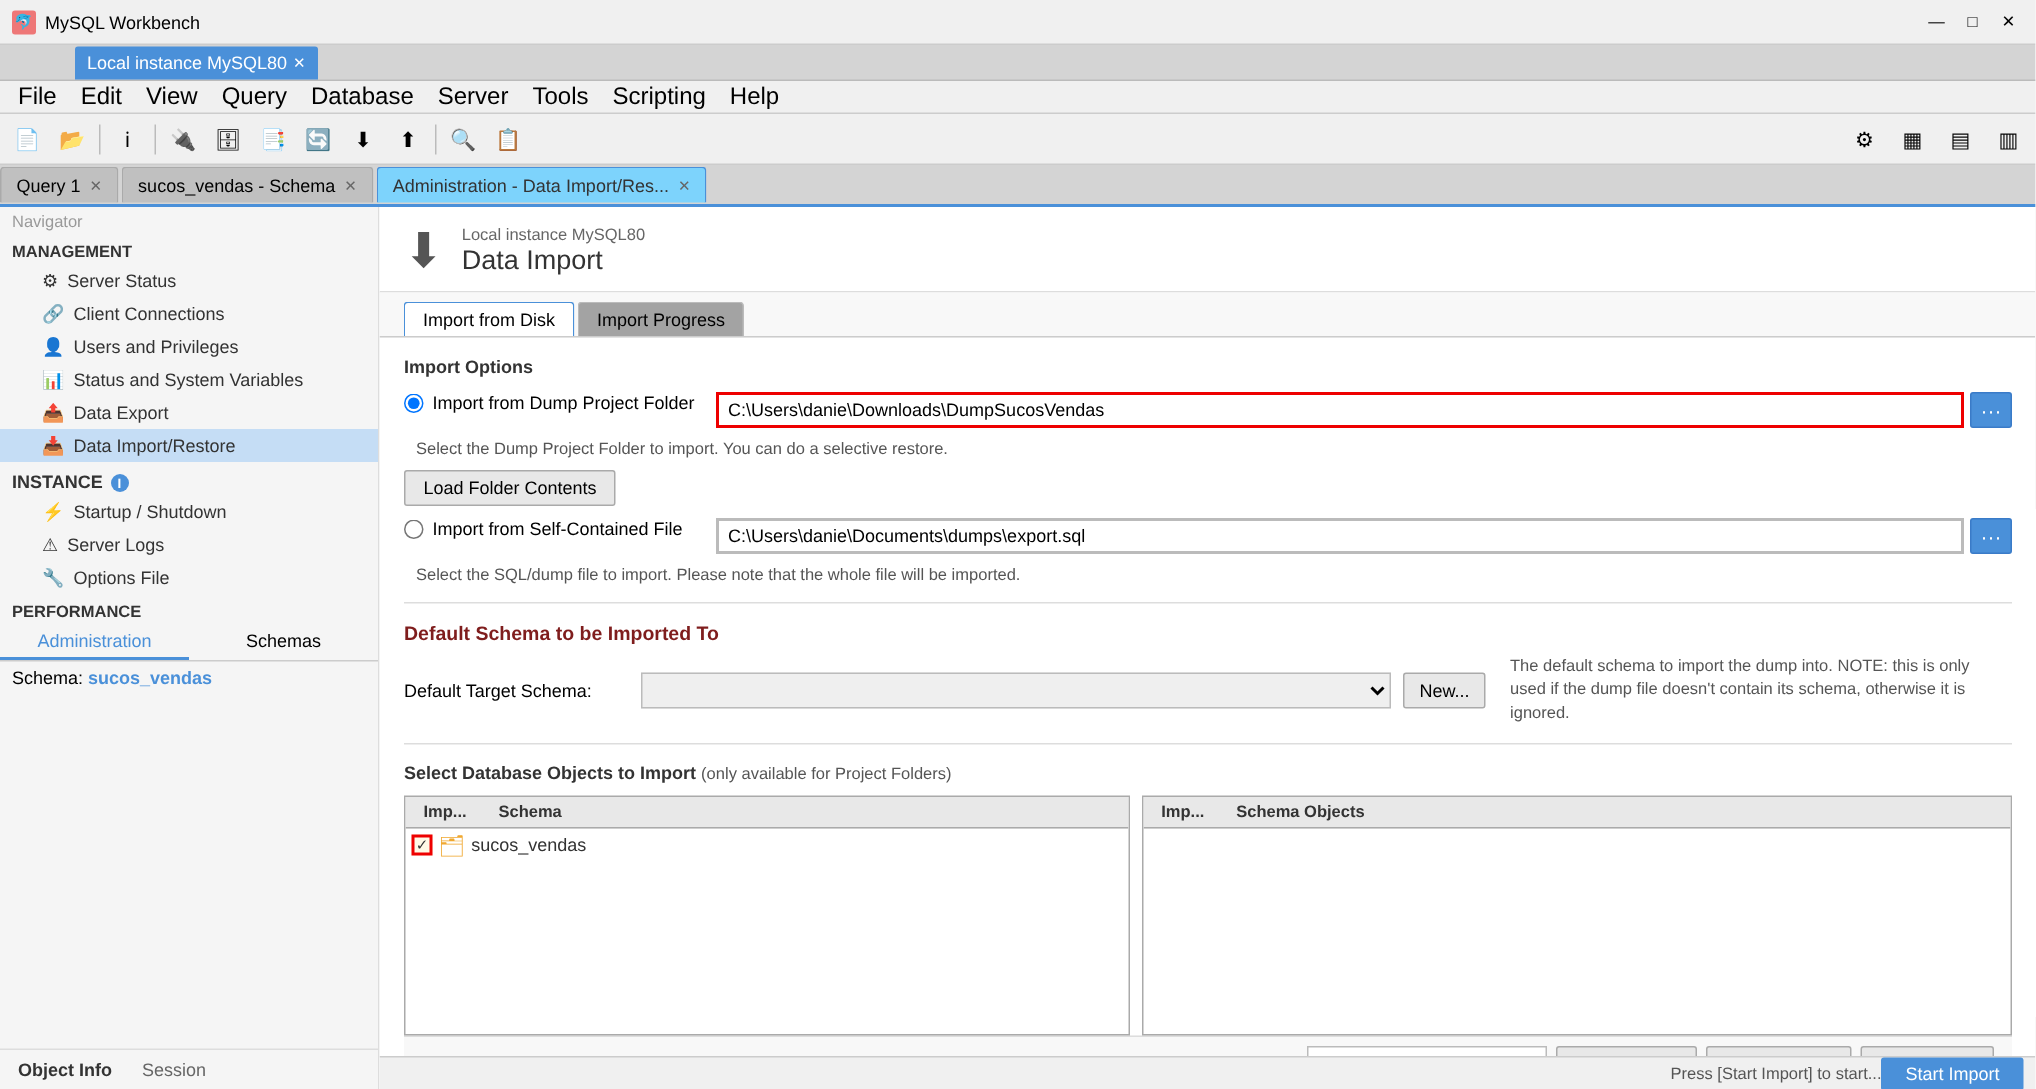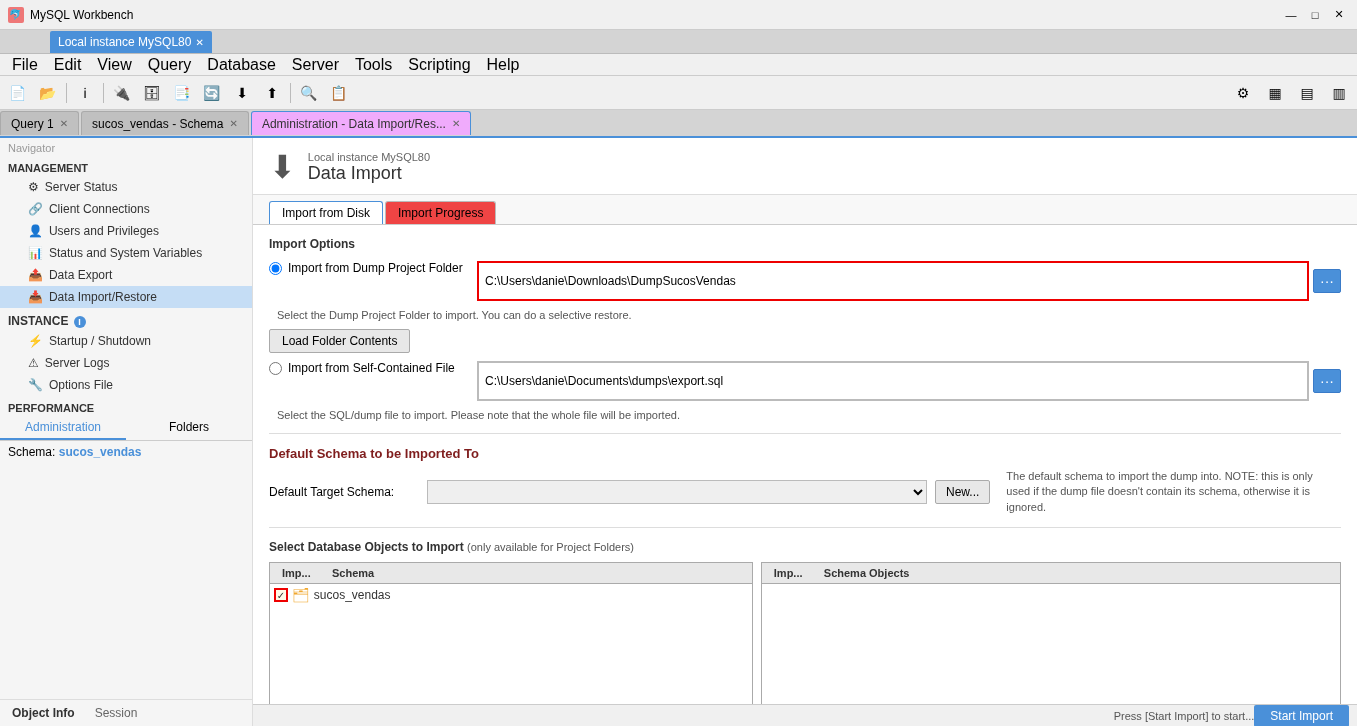--- a/index.html
+++ b/index.html
@@ -23,21 +23,21 @@
 
     
     .toolbar { background: #f0f0f0; height: 34px; display: flex; align-items: center; padding: 0 4px; border-bottom: 1px solid #ccc; gap: 2px; }
     .toolbar-btn { width: 28px; height: 28px; border: 1px solid transparent; background: transparent; cursor: pointer; display: flex; align-items: center; justify-content: center; font-size: 14px; border-radius: 2px; }
     .toolbar-sep { width: 1px; height: 20px; background: #bbb; margin: 0 2px; }
     .toolbar-right { margin-left: auto; display: flex; align-items: center; gap: 4px; }
 
     
     .tabs-row { background: #d4d4d4; height: 28px; display: flex; align-items: center; padding-left: 0; border-bottom: 2px solid #4a90d9; }
     .tab { height: 24px; padding: 0 10px; display: flex; align-items: center; cursor: pointer; background: #c0c0c0; border: 1px solid #aaa; border-bottom: none; margin-right: 2px; font-size: 12px; border-radius: 3px 3px 0 0; gap: 6px; }
-    .tab.active { background: #f0abfc; border-color: #4a90d9; color: #333; }
+    .tab.active { background: #7dd3fc; border-color: #4a90d9; color: #333; }
     .tab .tab-close { font-size: 10px; color: #666; cursor: pointer; }
 
     
     .main-area { display: flex; flex: 1; overflow: hidden; }
 
     
     .sidebar { width: 253px; background: #f5f5f5; border-right: 1px solid #ddd; display: flex; flex-direction: column; overflow-y: auto; }
     .sidebar-label { color: #999; font-size: 11px; padding: 4px 8px 2px; }
     .sidebar-section-title { font-weight: bold; font-size: 11px; padding: 6px 8px 2px; color: #333; text-transform: uppercase; }
     .sidebar-item { padding: 4px 8px 4px 28px; cursor: pointer; display: flex; align-items: center; gap: 6px; color: #333; font-size: 12px; }
@@ -55,30 +55,30 @@
     
     .content { flex: 1; display: flex; flex-direction: column; background: white; overflow: hidden; }
     .content-header { padding: 10px 16px 8px; display: flex; align-items: center; gap: 12px; border-bottom: 1px solid #ddd; background: white; }
     .content-header-icon { font-size: 32px; color: #555; }
     .content-header-info { display: flex; flex-direction: column; }
     .content-header-instance { font-size: 11px; color: #666; }
     .content-header-title { font-size: 18px; color: #333; font-weight: normal; }
 
     
     .sub-tabs { display: flex; padding: 6px 16px 0; background: #f8f8f8; border-bottom: 1px solid #ccc; gap: 2px; }
-    .sub-tab { padding: 4px 12px; cursor: pointer; font-size: 12px; background: #ef4444; border: 1px solid #bbb; border-bottom: none; border-radius: 3px 3px 0 0; }
+    .sub-tab { padding: 4px 12px; cursor: pointer; font-size: 12px; background: #a3a3a3; border: 1px solid #bbb; border-bottom: none; border-radius: 3px 3px 0 0; }
     .sub-tab.active { background: white; border-color: #4a90d9; }
 
     
     .content-body { flex: 1; overflow-y: auto; padding: 12px 16px; }
     .section-title { font-size: 12px; font-weight: bold; color: #333; margin-bottom: 10px; }
     .option-row { display: flex; align-items: flex-start; gap: 8px; margin-bottom: 8px; }
     .radio-label { display: flex; align-items: center; gap: 6px; font-size: 12px; cursor: pointer; min-width: 200px; }
     .file-input-row { display: flex; align-items: center; gap: 4px; flex: 1; }
-    .file-input { flex: 1; height: 40px; border: 2px solid #e00; padding: 2px 6px; font-size: 12px; background: white; }
+    .file-input { flex: 1; height: 24px; border: 2px solid #e00; padding: 2px 6px; font-size: 12px; background: white; }
     .file-input.normal { border-color: #bbb; }
     .browse-btn { width: 28px; height: 24px; background: #4a90d9; border: 1px solid #3a7bc8; color: white; cursor: pointer; display: flex; align-items: center; justify-content: center; font-size: 14px; border-radius: 2px; }
     .hint-text { font-size: 11px; color: #555; margin-left: 8px; margin-bottom: 8px; }
     .load-btn { padding: 4px 12px; background: #e8e8e8; border: 1px solid #aaa; cursor: pointer; border-radius: 2px; font-size: 12px; }
     .divider { border: none; border-top: 1px solid #ddd; margin: 12px 0; }
     .schema-section-title { font-size: 13px; font-weight: bold; color: #7f1d1d; margin-bottom: 8px; }
     .schema-row { display: flex; align-items: center; gap: 8px; margin-bottom: 6px; }
     .schema-label { font-size: 12px; min-width: 150px; }
     .schema-select { flex: 1; max-width: 500px; height: 24px; border: 1px solid #bbb; padding: 2px 6px; font-size: 12px; }
     .new-btn { padding: 4px 10px; background: #e8e8e8; border: 1px solid #aaa; cursor: pointer; border-radius: 2px; font-size: 12px; }
@@ -222,21 +222,21 @@
       <span>⚠</span>
       <span>Server Logs</span>
     </div>
     <div class="sidebar-item">
       <span>🔧</span>
       <span>Options File</span>
     </div>
     <div class="sidebar-section-title">PERFORMANCE</div>
     <div class="sidebar-tabs">
       <div class="sidebar-tab active">Administration</div>
-      <div class="sidebar-tab">Folders</div>
+      <div class="sidebar-tab">Schemas</div>
     </div>
     <div style="padding:4px 8px; font-size:12px;">
       <span>Schema:</span>
       <span class="schema-name">sucos_vendas</span>
     </div>
     <div class="sidebar-bottom">
       <span class="sidebar-bottom-tab active">Object Info</span>
       <span class="sidebar-bottom-tab">Session</span>
     </div>
   </div>

